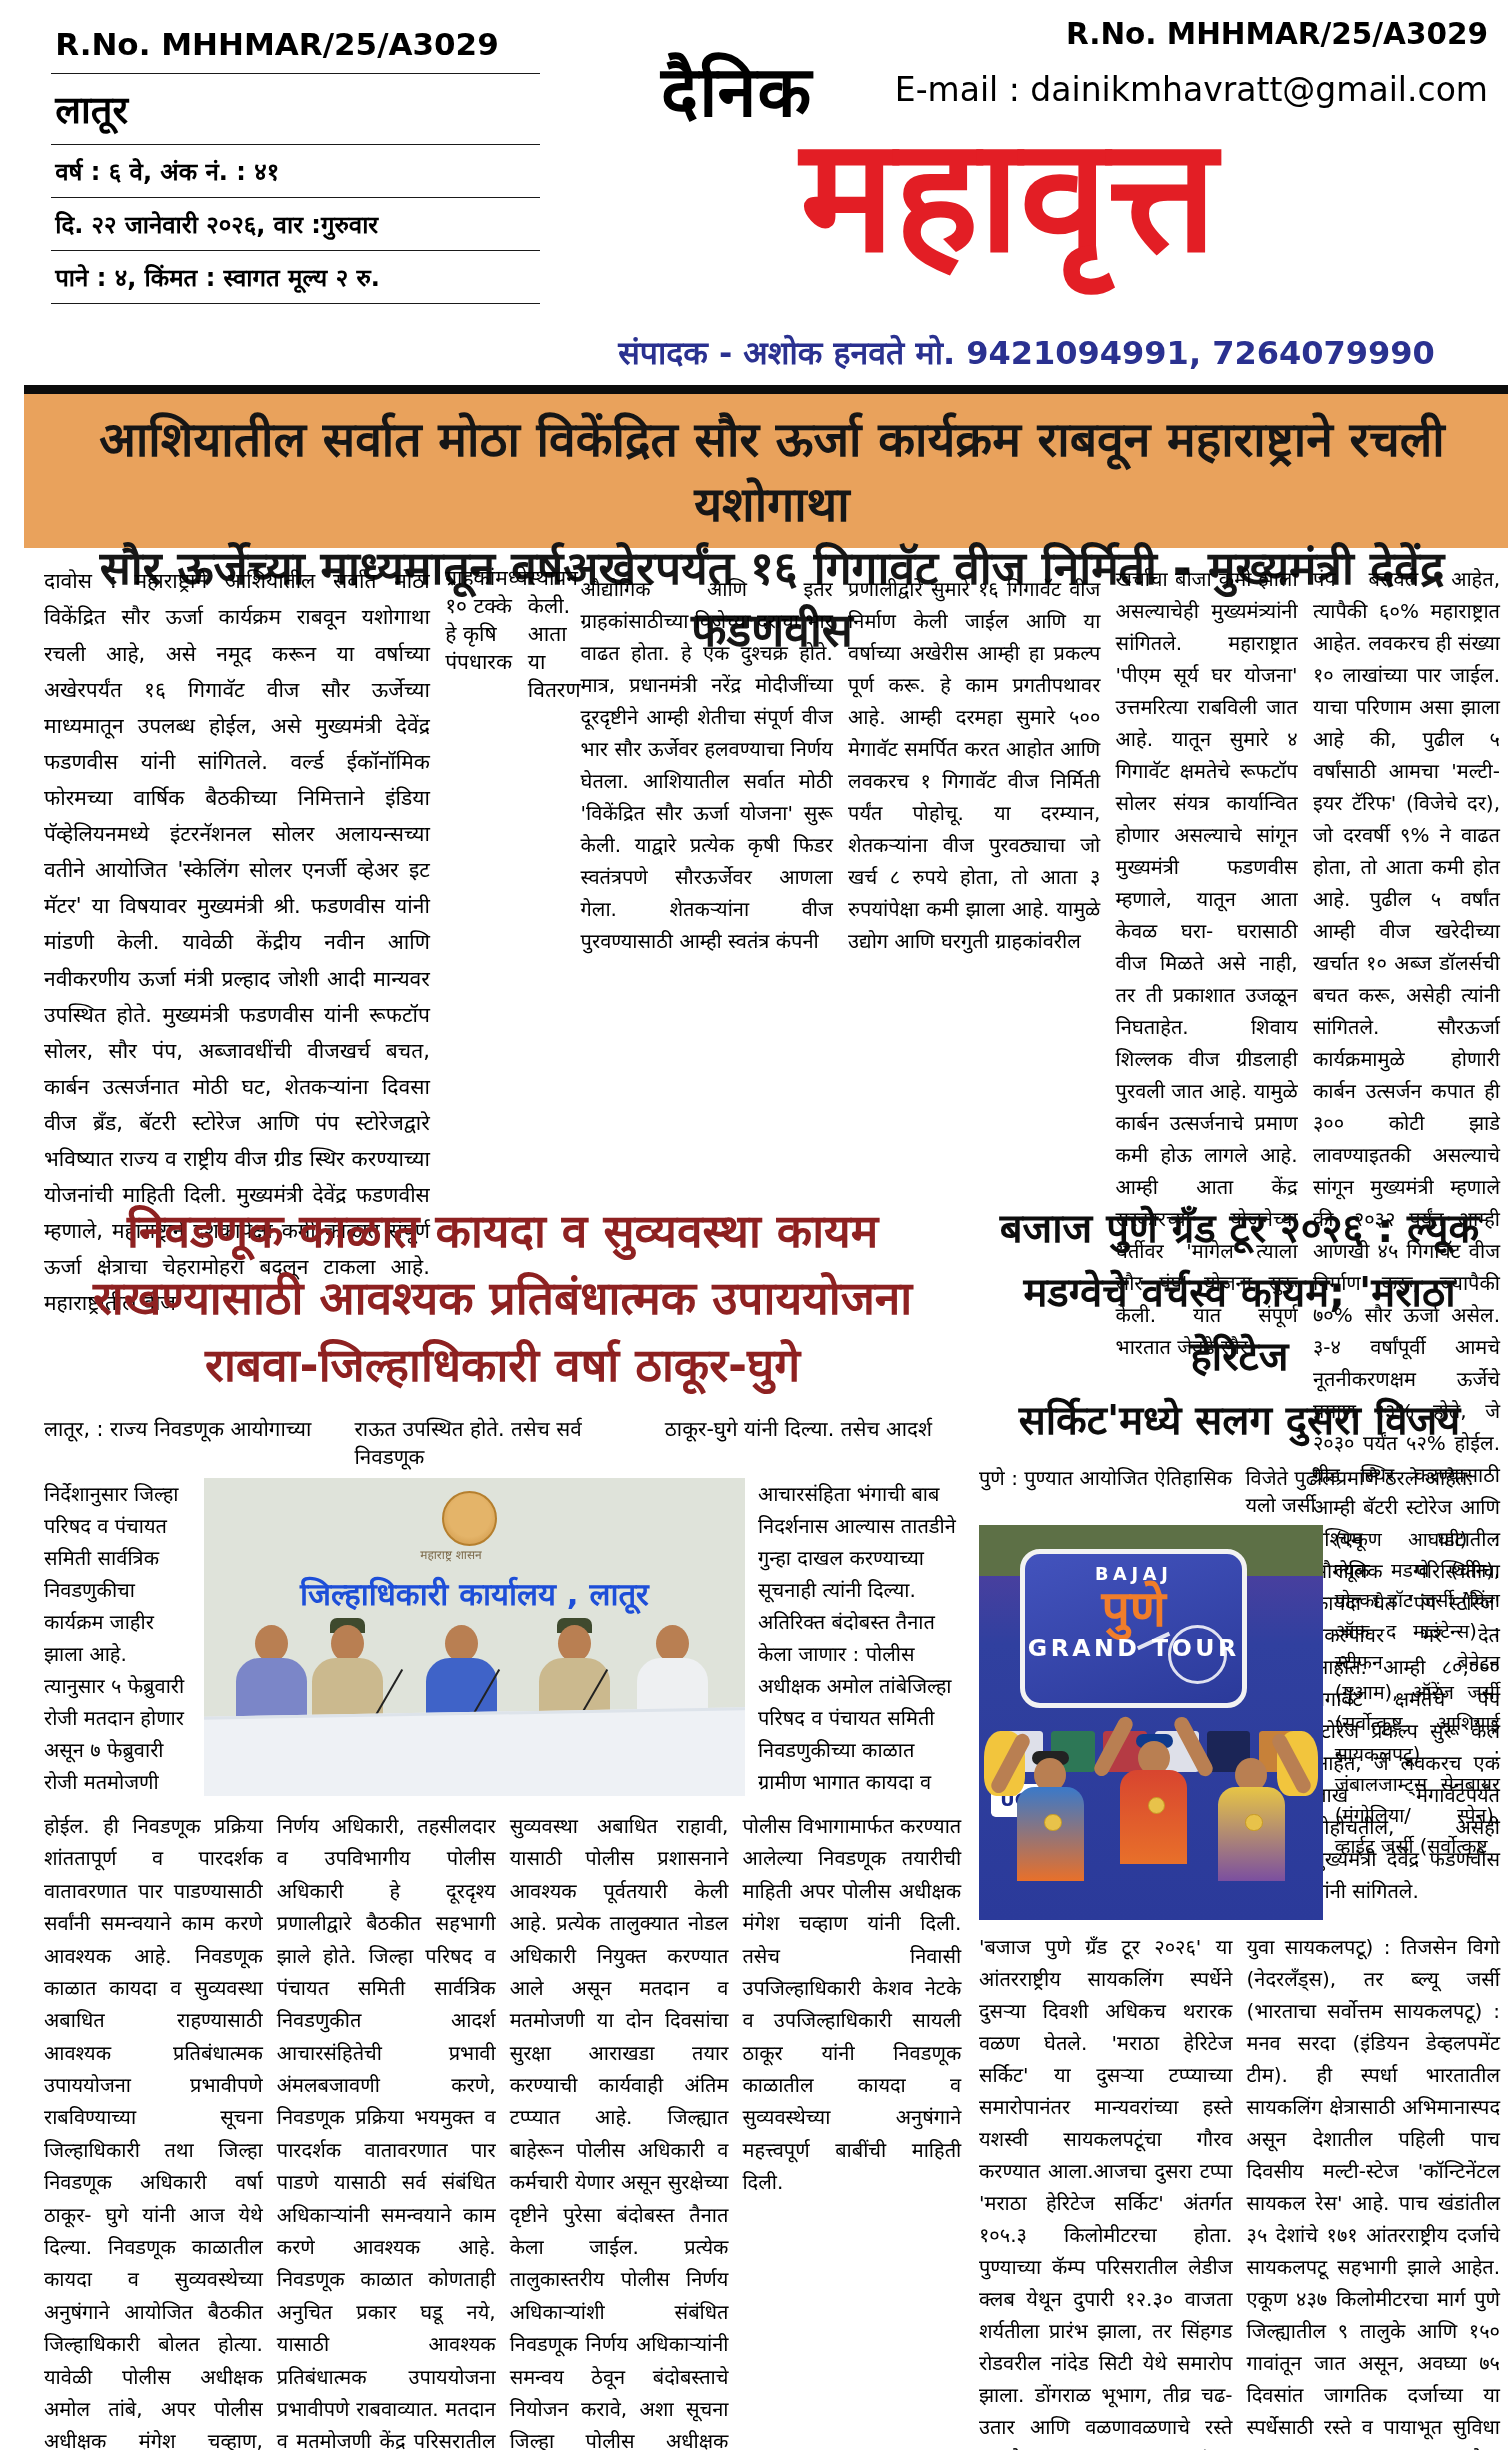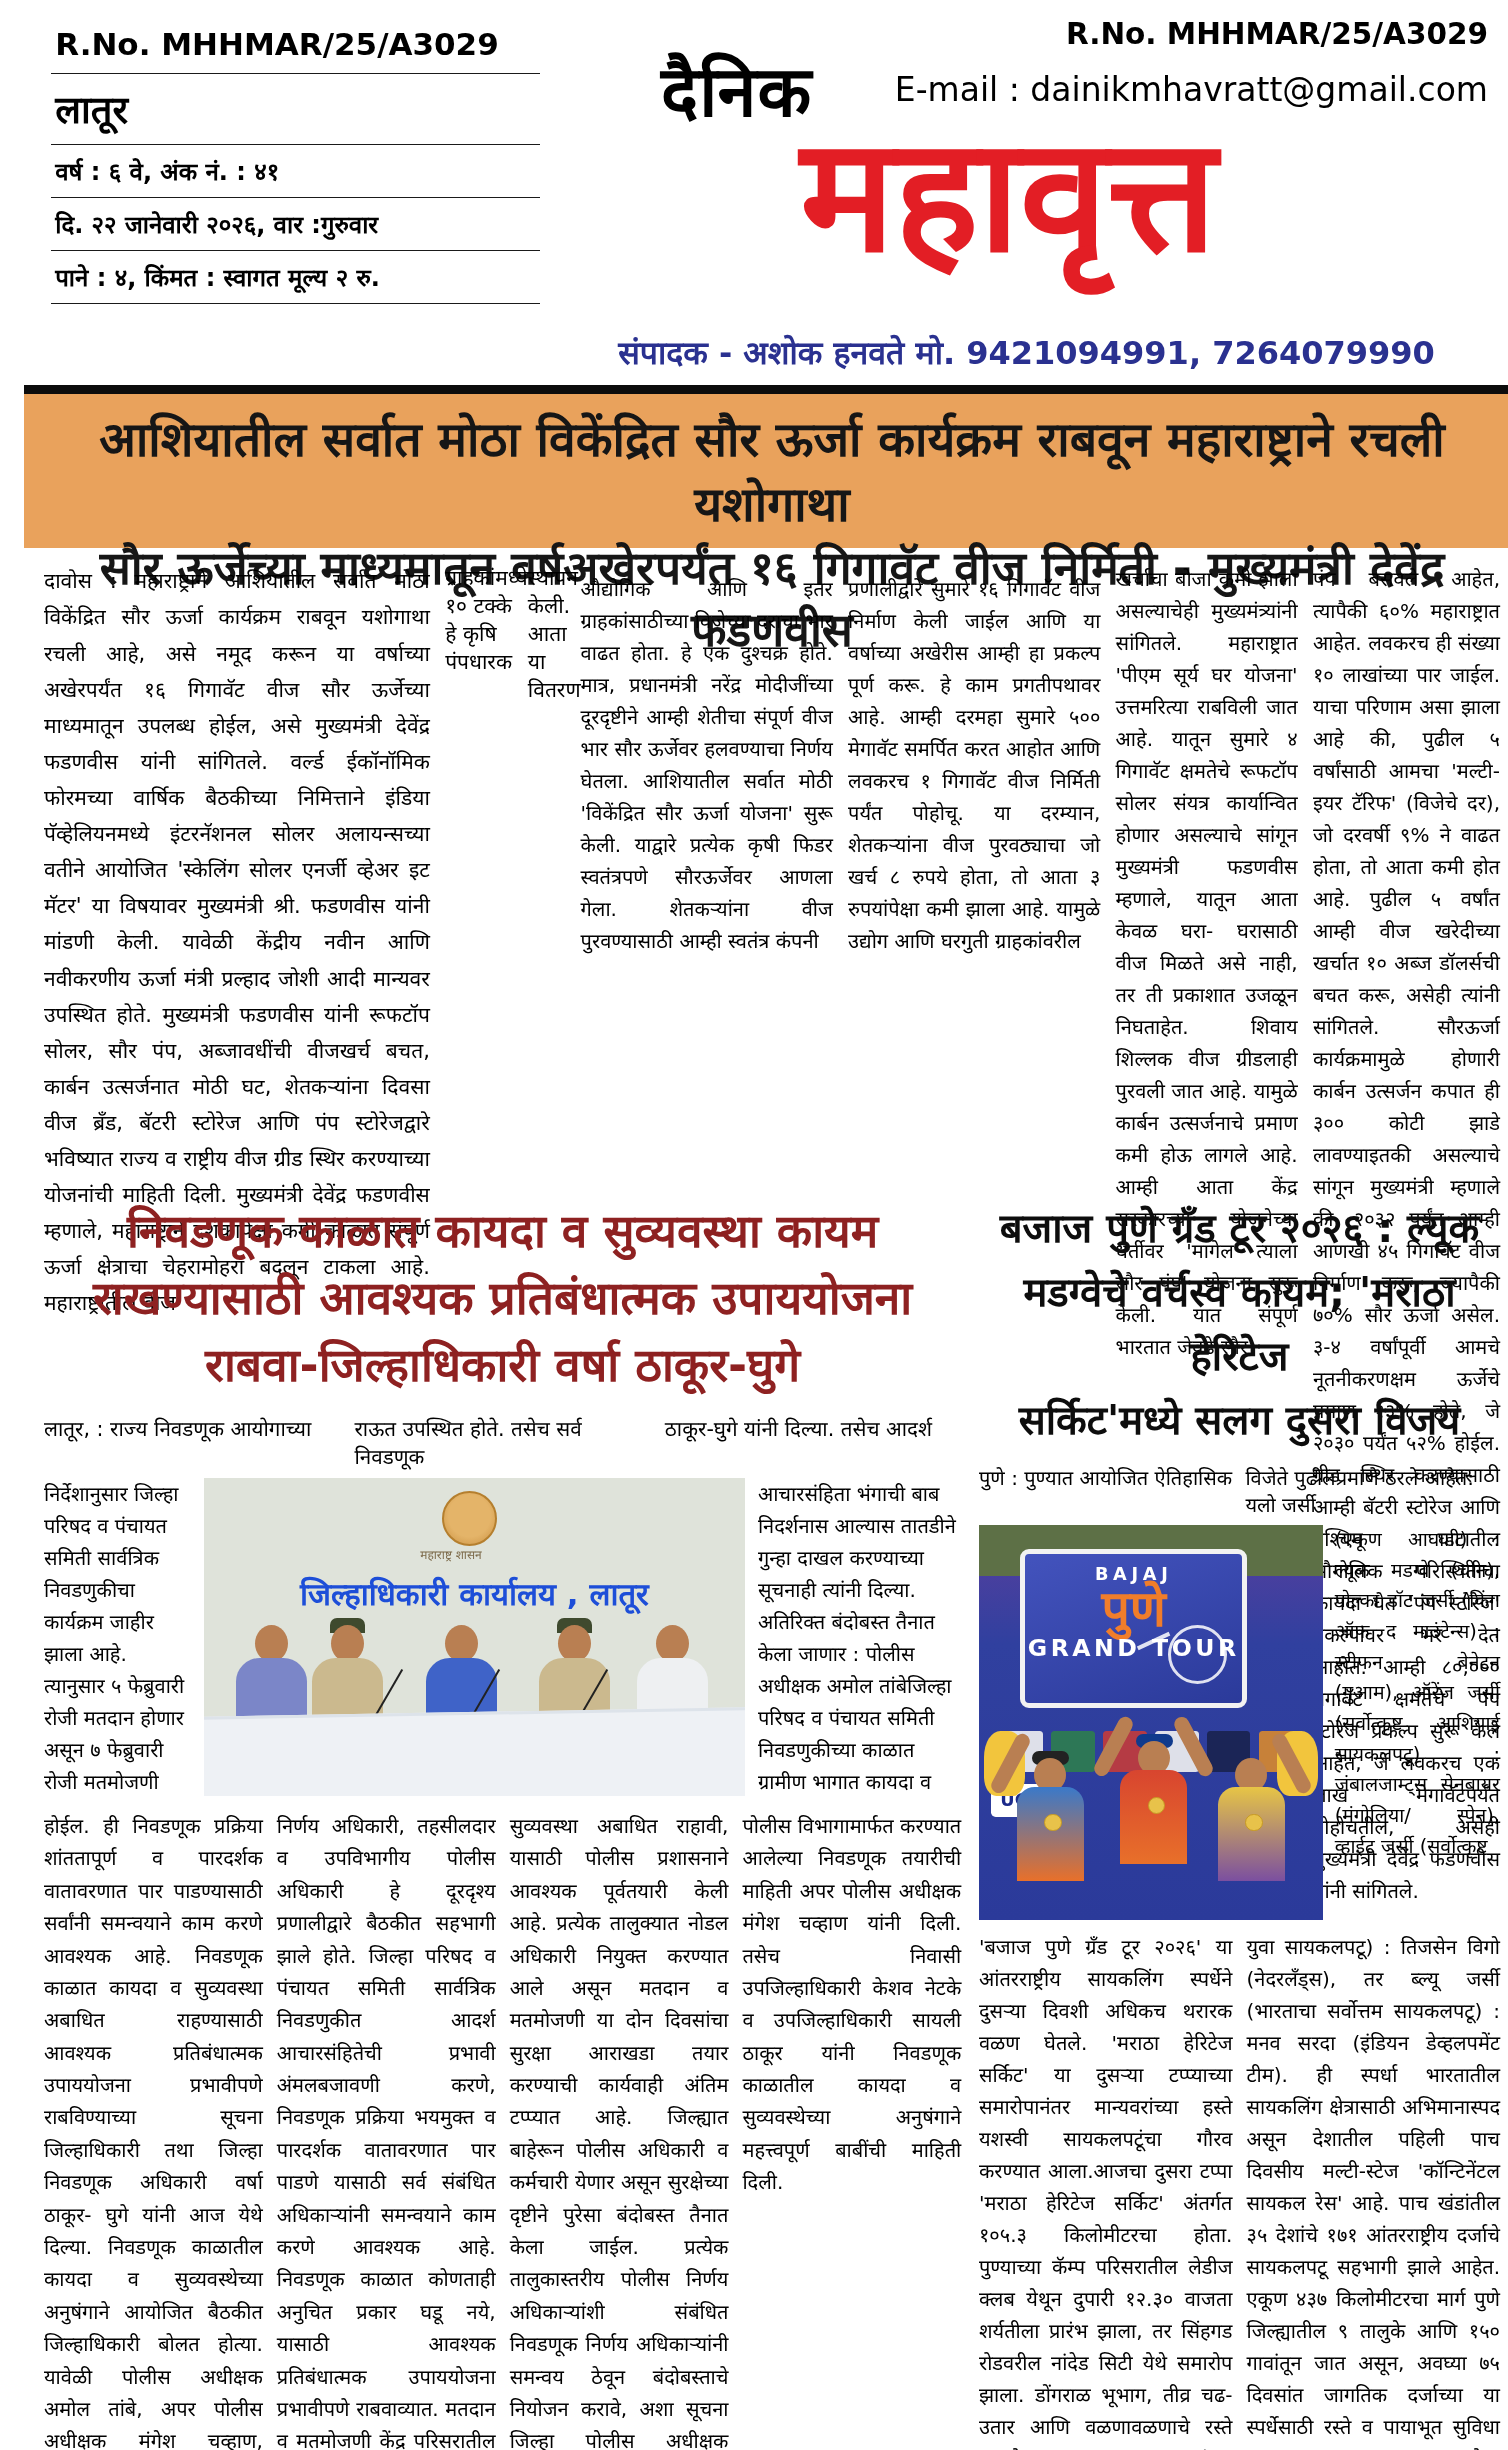--- a/index.html
+++ b/index.html
@@ -74,21 +74,21 @@
   .a2-body{display:flex;gap:14px;margin-top:11.8px;}
   .a2-body div{flex:1;font-size:20px;line-height:1.62;text-align:justify;}
   
   .a3-head{color:#0d0d0d;font-weight:bold;text-align:center;font-size:40px;line-height:1.6;margin:2.4px 0 11.8px 0;}
   .a3-intro{display:flex;gap:11.8px;font-size:20px;margin-bottom:7px;}
   .a3-intro span{flex:1;}
   .a3-mid{display:flex;gap:11.8px;}
   .a3-photo{flex:0 0 66%;position:relative;height:395px;background:linear-gradient(180deg,#5a3f9e 0%,#30409f 30%,#2b3a9a 100%);overflow:hidden;}
   .ph3-trees{position:absolute;left:0;top:0;width:100%;height:51px;background:#5d7046;}
   .ph3-sign{position:absolute;left:12%;top:23.6px;width:66%;height:159px;background:linear-gradient(160deg,#4353bd,#2b3a9a);
-            border:5.9px solid #f2f2f2;border-radius:9px;text-align:center;box-sizing:border-box;}
+            border:5.9px solid #f2f2f2;border-radius:20px;text-align:center;box-sizing:border-box;}
   .ph3-brand{margin-top:10.6px;font-size:17.7px;color:#fff;letter-spacing:4.7px;font-weight:bold;}
   .ph3-city{font-size:50px;color:#f07d2a;font-weight:bold;line-height:1.0;}
   .ph3-grand{font-size:23.6px;color:#fff;font-weight:bold;letter-spacing:3.5px;line-height:1.2;}
   .ph3-cyc{position:absolute;right:15.3px;top:71px;width:53px;height:53px;border:3.5px solid #fff;border-radius:50%;opacity:.85;}
   .ph3-cyc:before{content:"";position:absolute;left:-35px;top:11.8px;width:35px;height:3.5px;background:#fff;transform:rotate(-25deg);}
   .ph3-logos{position:absolute;left:6%;top:206px;width:88%;height:41px;display:flex;gap:8.3px;}
   .ph3-logos i{flex:1;border-radius:3.5px;opacity:.9;}
   .ph3-uci{position:absolute;left:11.8px;top:259px;width:53px;height:33px;background:#fff;border-radius:4.7px;
            color:#1b2a8a;font-weight:bold;font-size:17.7px;text-align:center;line-height:33px;}
   .pod{position:absolute;bottom:0;width:88px;height:177px;}

